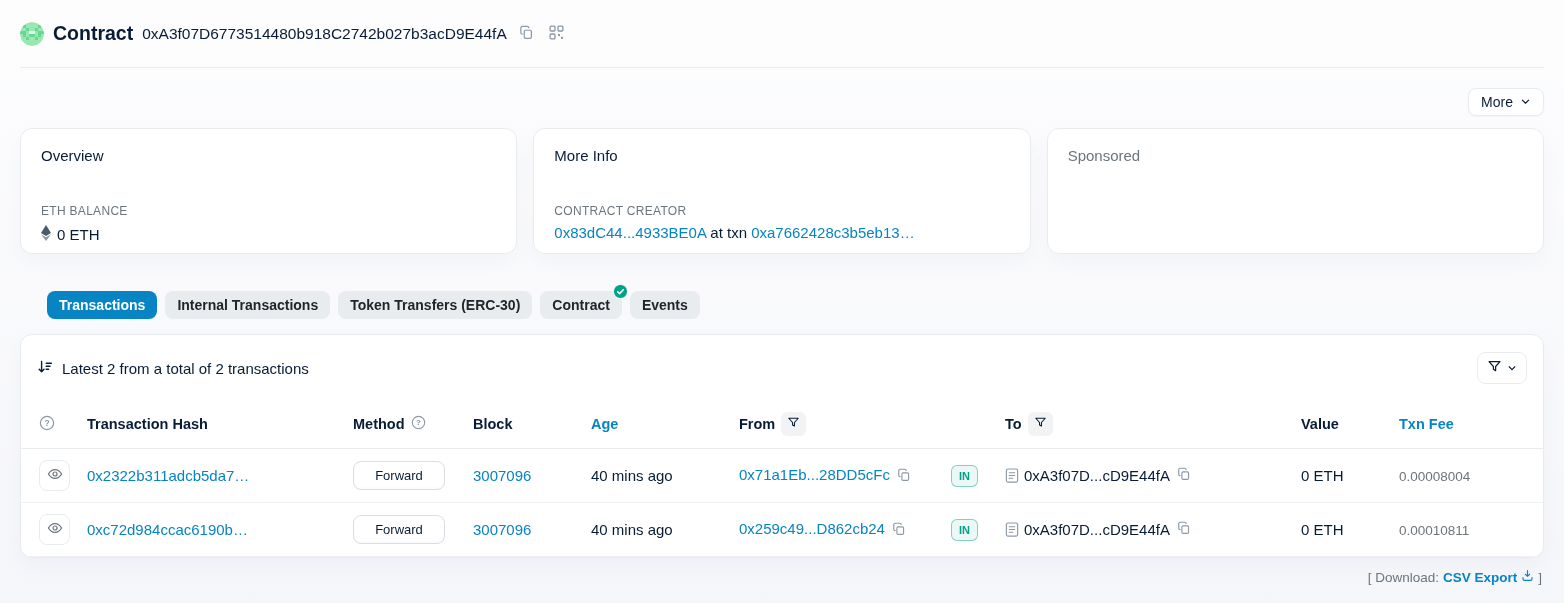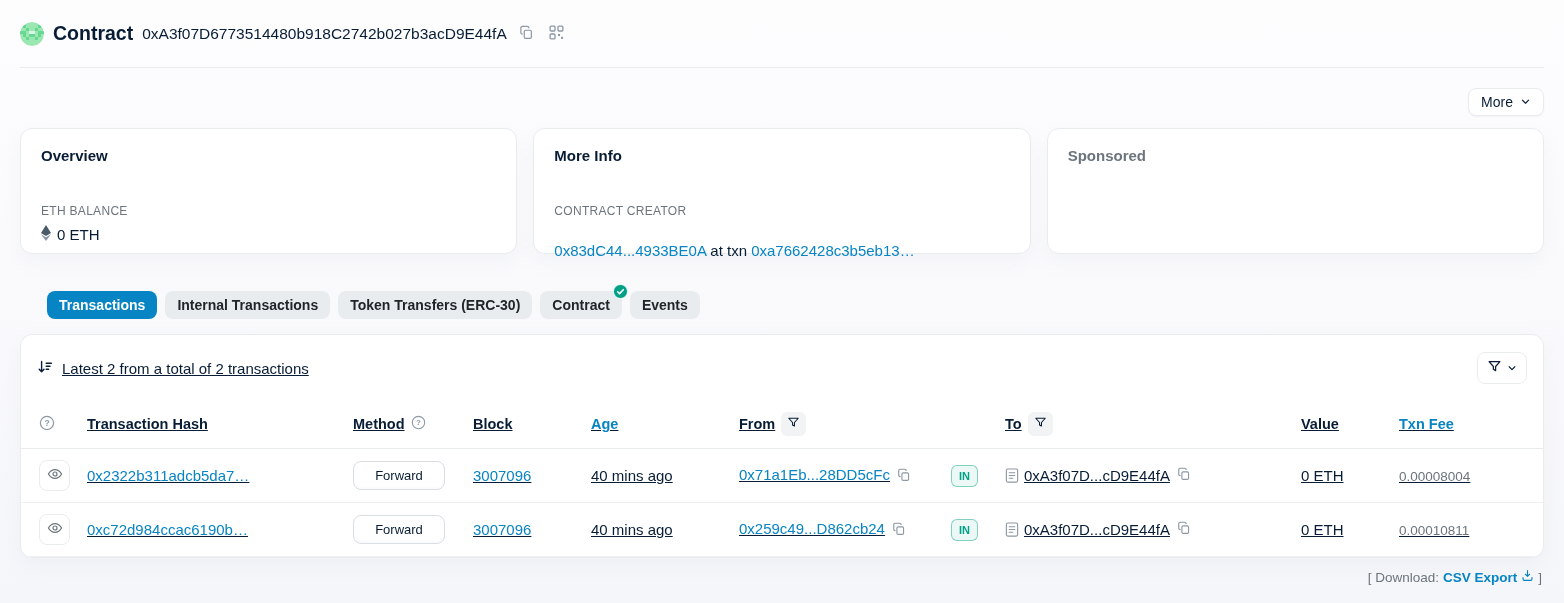--- a/index.html
+++ b/index.html
@@ -21,37 +21,37 @@
   
   .toolbar { display:flex; justify-content:flex-end; padding:20px 0 12px; }
   .more-btn { display:flex; align-items:center; gap:7px; background:#fff; border:1px solid #e9ecef;
     border-radius:8px; padding:5px 12px; font-size:14px; font-weight:500; color:#081d35;
     box-shadow:0 1px 2px rgba(0,0,0,.04); cursor:pointer; font-family:inherit; }
 
   
   .cards { display:flex; gap:16px; }
   .card { flex:1; background:#fff; border:1px solid #e9ecef; border-radius:12px; padding:18px 20px;
     height:126px; box-shadow:0 8px 18px rgba(189,197,209,.12); }
-  .card-title { font-size:15px; font-weight:700; color:#081d35; }
+  .card-title { font-size:15px; font-weight:400; color:#081d35; }
   .card-title.muted { color:#6c757d; }
   .field-label { margin-top:40px; font-size:12px; color:#6c757d; letter-spacing:.3px; }
   .balance-row { display:flex; align-items:center; gap:6px; margin-top:7px; font-size:15px; color:#081d35; }
-  .links-row { margin-top:24px; font-size:15px; color:#081d35; white-space:nowrap; }
+  .links-row { margin-top:6px; font-size:15px; color:#081d35; white-space:nowrap; }
   a.link { color:#0784c3; text-decoration:none; cursor:pointer; }
 
   
   .tabs { display:flex; gap:8px; margin-top:37px; }
   .tab { position:relative; padding:6px 12px; border-radius:8px; background:#e9ecef; border:none;
     font-size:14px; font-weight:600; color:#212529; cursor:pointer; font-family:inherit; }
   .tab.active { background:#0784c3; color:#fff;margin-left:27px; }
   .tab-badge { position:absolute; top:-7px; right:-6px; width:15px; height:15px; }
 
   
   .panel { margin-top:15px; background:#fff; border:1px solid #e9ecef; border-radius:12px;
-    box-shadow:0 8px 18px rgba(189,197,209,.12); overflow:hidden;text-decoration:underline; }
+    box-shadow:0 8px 18px rgba(189,197,209,.12); overflow:hidden; }
   .panel-header { display:flex; align-items:center; justify-content:space-between; padding:17px 16px 16px; }
   .summary { display:flex; align-items:center; gap:9px; font-size:15px; color:#081d35; }
   .filter-btn { display:flex; align-items:center; gap:5px; background:#fff; border:1px solid #e9ecef;
     border-radius:8px; padding:6px 9px; cursor:pointer; }
 
   table { width:100%; border-collapse:collapse; table-layout:fixed; }
   th { text-align:left; padding:12px 8px; border-bottom:1px solid #e9ecef; font-size:14.5px;
     font-weight:700; color:#081d35; }
   td { padding:11px 8px; border-bottom:1px solid #eef0f3; font-size:15px; color:#081d35;
     vertical-align:middle; white-space:nowrap; }

